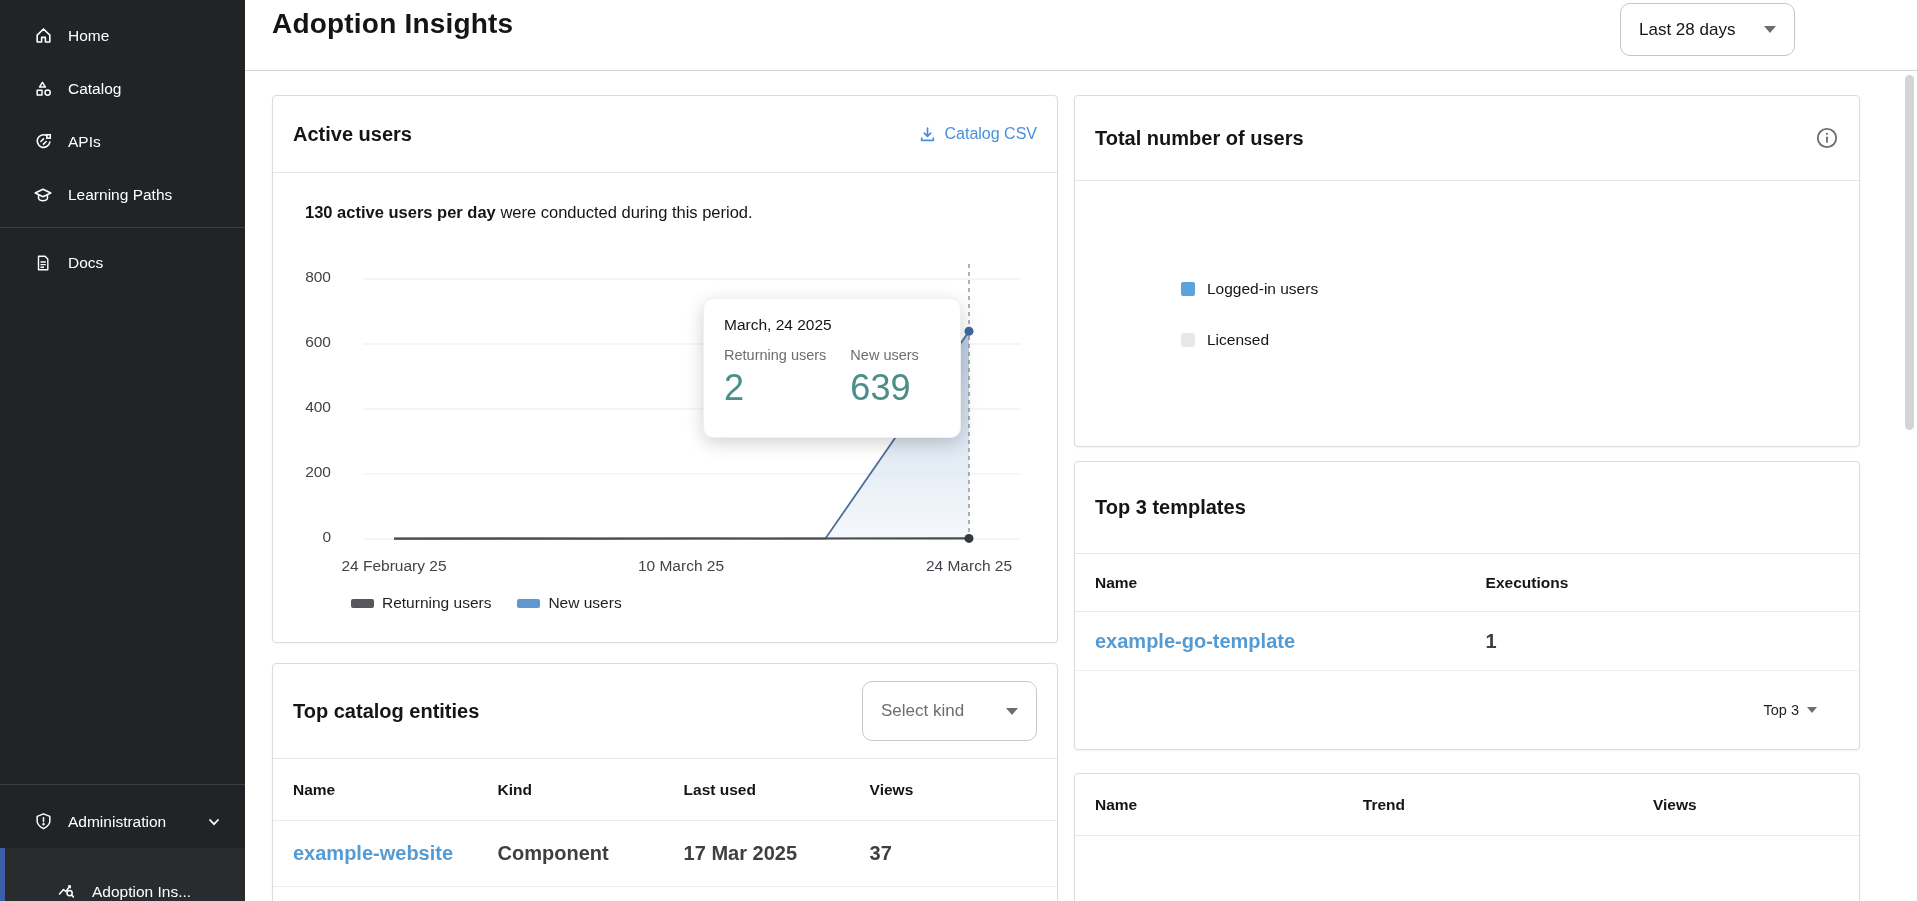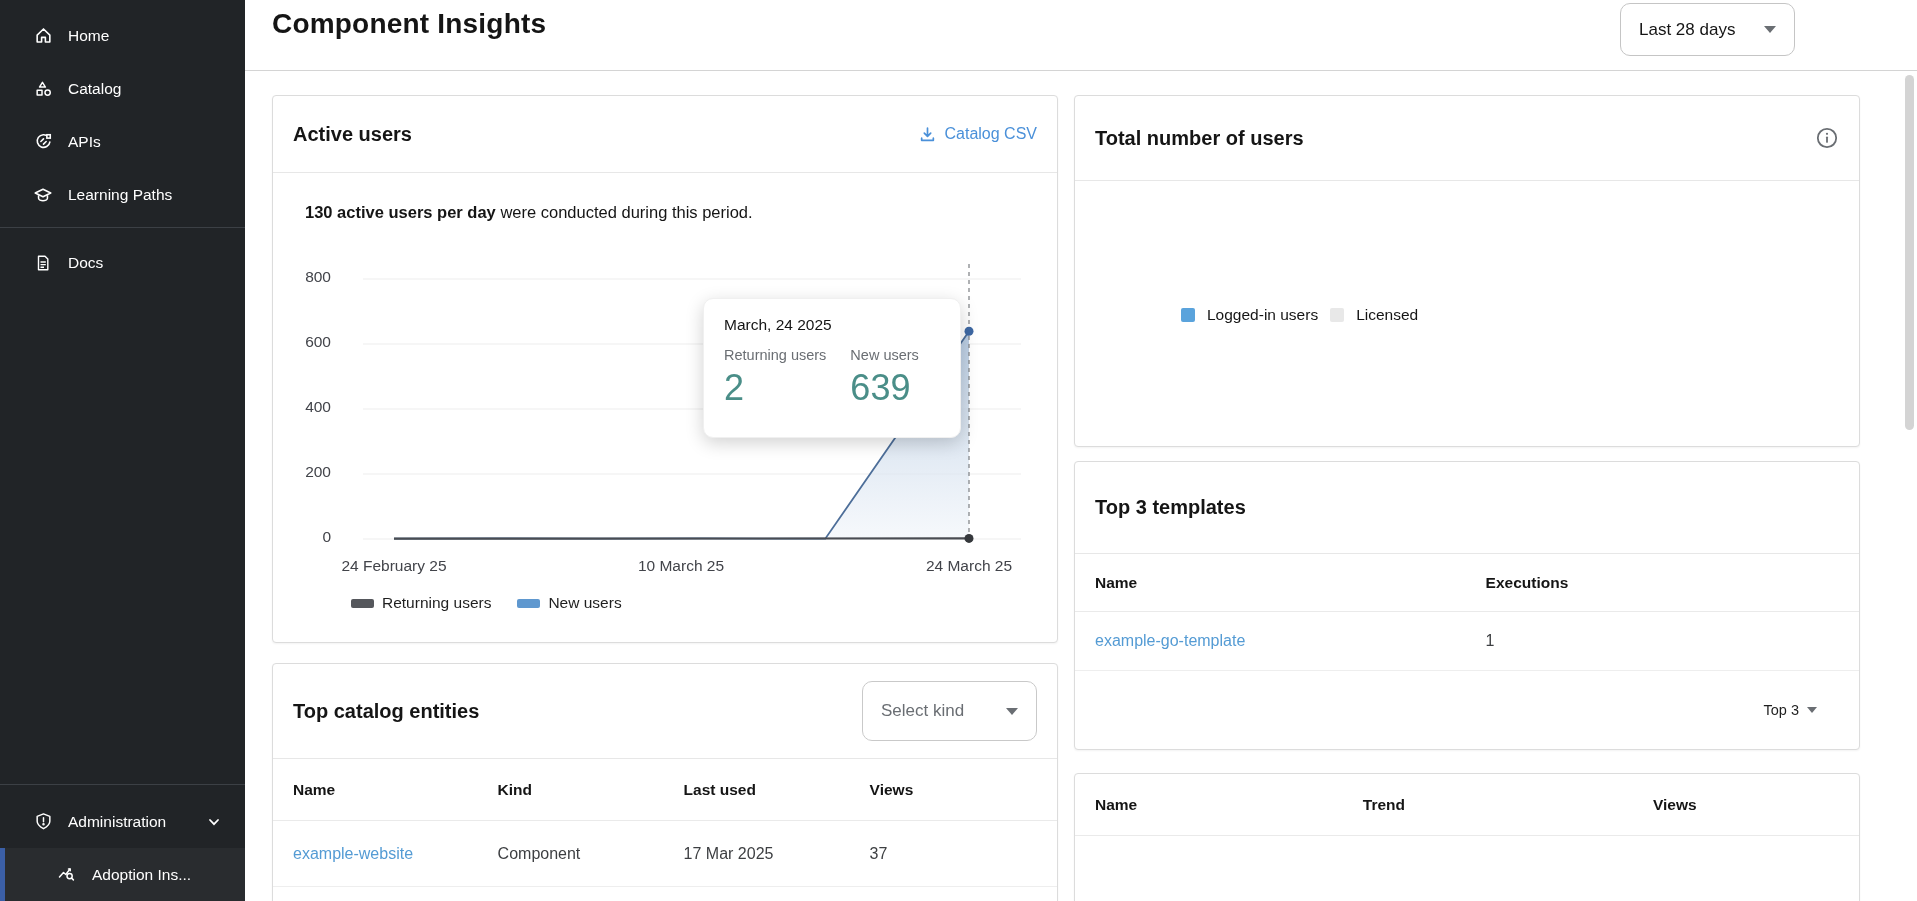--- a/index.html
+++ b/index.html
@@ -10,21 +10,21 @@
   
   .sidebar { width:245px; min-width:245px; background:#212427; color:#fff;
     display:flex; flex-direction:column; position:relative; }
   .side-group { padding-top:9px; }
   .side-item { display:flex; align-items:center; gap:15px; height:53px;
     padding-left:33px; font-size:15.5px; color:#fff; cursor:pointer; position:relative; }
   .side-item .ic { width:20px; height:20px; display:flex; align-items:center; justify-content:center; }
   .side-item .ic svg { display:block; }
   .side-divider { height:1px; background:#3c4045; margin:6px 0; }
   .side-spacer { flex:1; }
-  .sub-item { padding-left:57px; }
+  .sub-item { padding-left:57px;align-items:flex-end; }
   .sub-item.active { background:rgba(255,255,255,0.04); }
   .active-bar { position:absolute; left:0; top:0; width:5px; height:53px; background:#3b5fa6; }
   .chev { margin-left:26px; display:flex; }
 
   
   .main { flex:1; display:flex; flex-direction:column; position:relative; }
   .topbar { height:71px; border-bottom:1px solid #d4d4d4; display:flex;
     justify-content:space-between; align-items:flex-start; flex:none; }
   .page-title { font-size:28px; font-weight:700; margin:8px 0 0 27px; letter-spacing:0.2px; }
   .range-select { margin:3px 122px 0 0; width:175px; height:53px; border:1px solid #c5c5c5;
@@ -67,38 +67,38 @@
 
   
   .card-catalog { height:300px; }
   .card-catalog .card-head { height:95px; }
   .kind-select { width:175px; height:60px; border:1px solid #c9c9c9; border-radius:10px;
     display:flex; align-items:center; justify-content:space-between; padding:0 18px;
     color:#6a6e73; font-size:17px; cursor:pointer; background:#fff; }
 
   .t-head { display:grid; align-items:center; padding:0 20px; font-size:15.5px;
     font-weight:700; border-bottom:1px solid #eaeaea; }
-  .t-row { display:grid; align-items:center; padding:0 20px; font-size:16px;
-    border-bottom:1px solid #eeeeee; color:#3d3f42; }
+  .t-row { display:grid; align-items:center; padding:0 20px; font-size:20px;
+    border-bottom:1px solid #eeeeee; color:#3d3f42;font-weight:bold; }
   .grid-catalog { grid-template-columns:27.5% 25% 25% 22.5%; }
   .grid-templates { grid-template-columns:52.5% 47.5%; }
   .grid-plugins { grid-template-columns:36% 39% 25%; }
   .th-catalog { height:62px; } .tr-catalog { height:66px; }
   .link { color:#549bd4; cursor:pointer; }
 
   
   .card-total { height:352px; margin-bottom:14px; }
   .card-total .card-head { height:85px; }
   .total-body { display:flex; align-items:center; height:267px; padding:0 56px 0 44px; }
   .donut-box { position:relative; width:172px; height:172px; flex:none; }
   .donut-center { position:absolute; inset:0; display:flex; flex-direction:column;
     align-items:center; justify-content:center; }
   .donut-num { font-size:29px; color:#1f1f1f; }
   .donut-sub { font-size:15.5px; color:#8a8d90; margin-top:2px; }
-  .total-legend { margin-left:62px; display:flex; flex-direction:row; gap:12px; }
+  .total-legend { margin-left:62px; display:flex; flex-direction:column; gap:33px; }
   .tl-item { display:flex; align-items:center; gap:12px; font-size:15.5px; }
   .tl-swatch { width:14px; height:14px; border-radius:2px; flex:none; }
   .percent-box { margin-left:auto; text-align:center; }
   .percent-num { font-size:56px; font-weight:700; letter-spacing:1px; }
   .percent-sub { font-size:19px; color:#8a8d90; margin-top:14px; }
   .info-ic { cursor:pointer; display:flex; }
 
   .card-templates { height:289px; margin-bottom:23px; }
   .card-templates .card-head { height:92px; }
   .th-templates { height:58px; } .tr-templates { height:59px; }
@@ -206,21 +206,21 @@
             </svg>
         </span>
         <span>Adoption Ins...</span>
       </div>
     </div>
   </nav>
 
   <div class="main">
 
     <div class="topbar">
-      <h1 class="page-title">Component Insights</h1>
+      <h1 class="page-title">Adoption Insights</h1>
       <div class="range-select">
         <span>Last 28 days</span>
         <span class="caret"></span>
       </div>
     </div>
 
     <div class="content">
 
       <div class="col">
 

